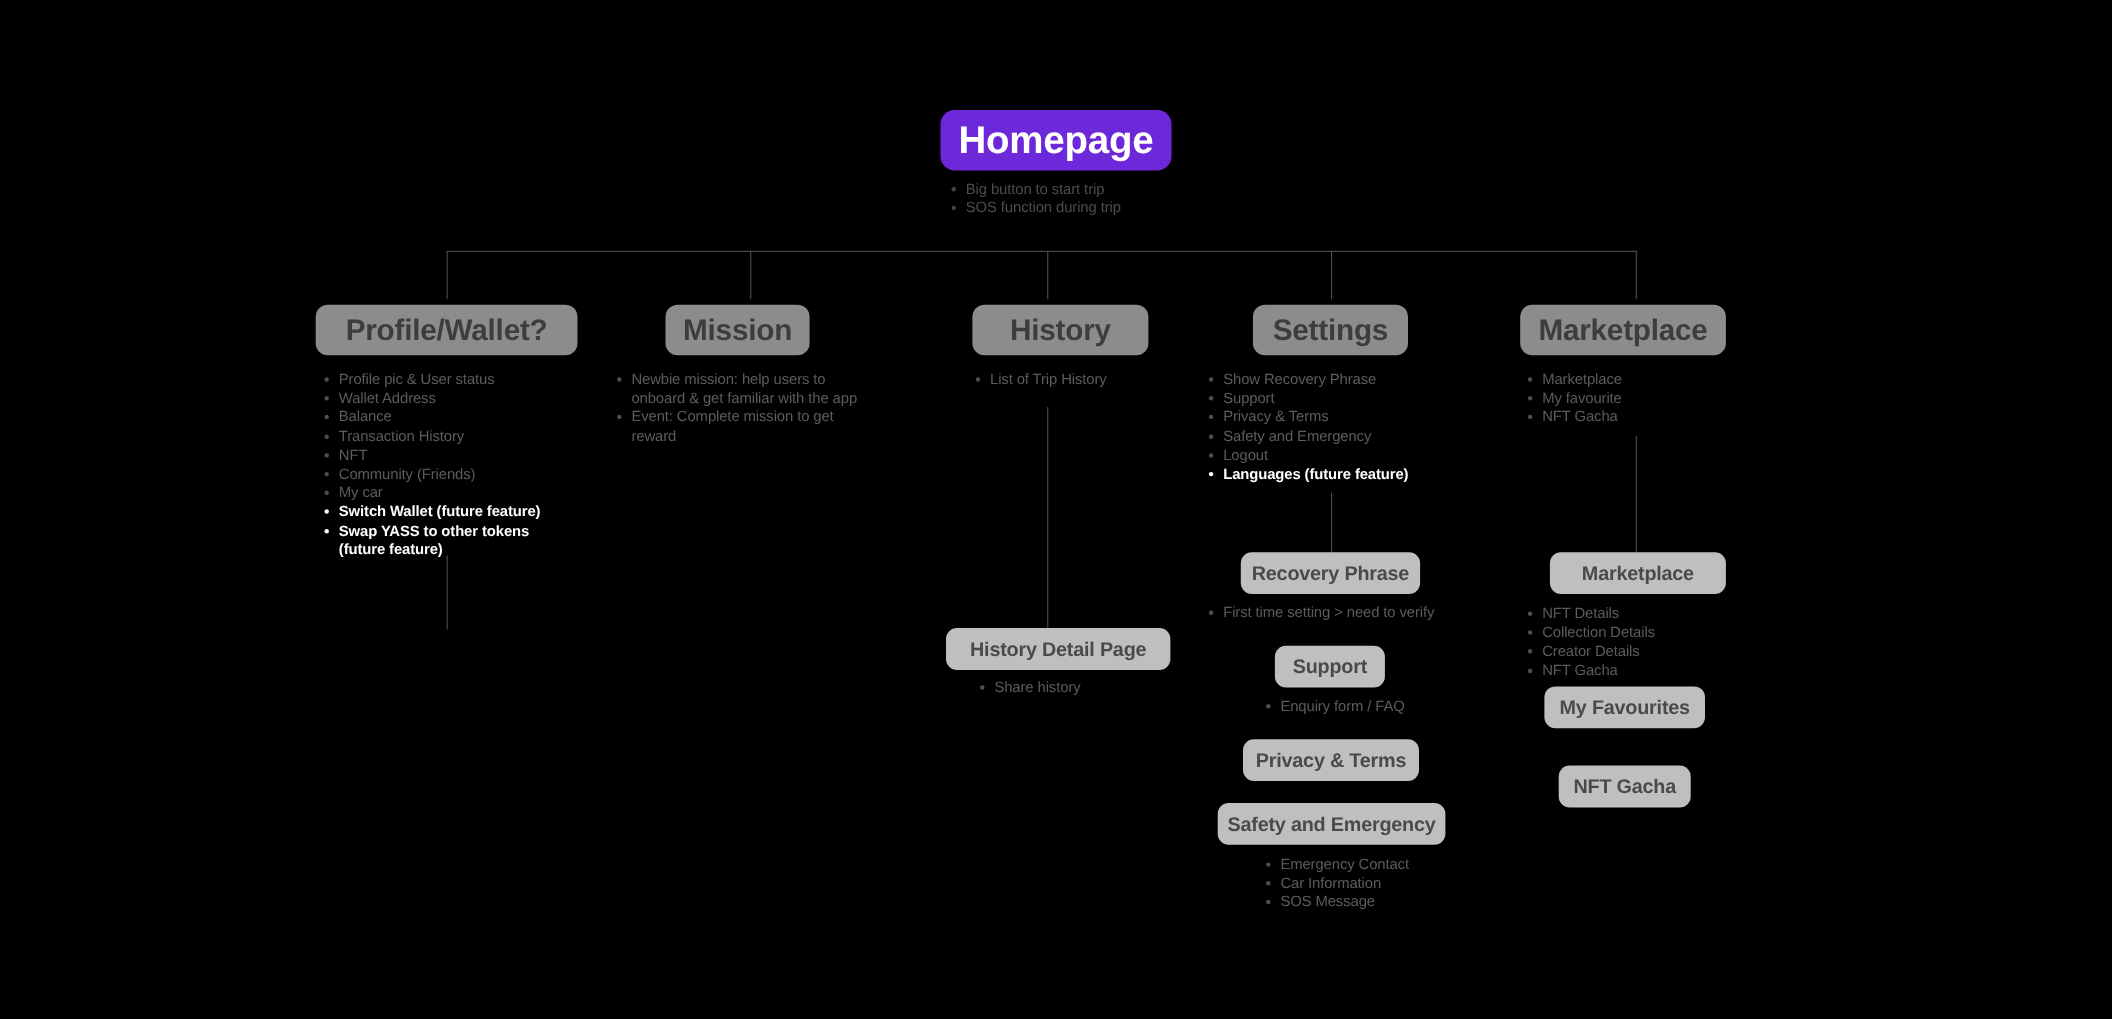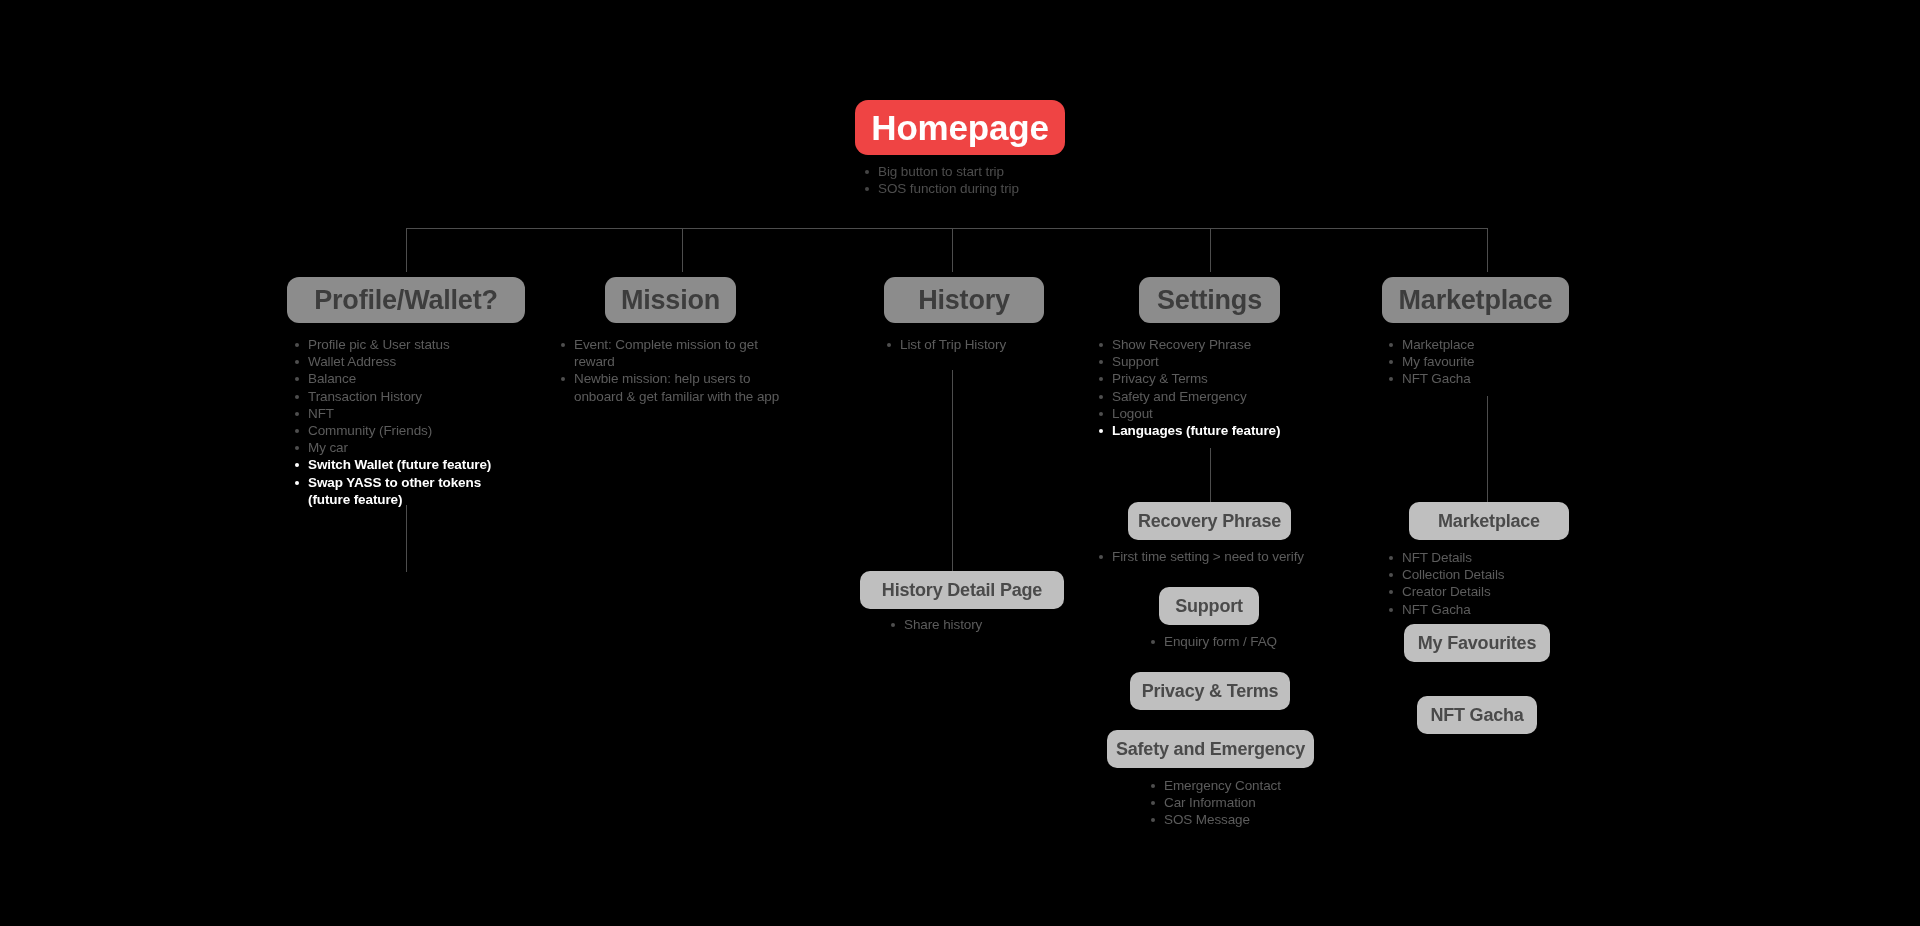--- a/index.html
+++ b/index.html
@@ -31,21 +31,21 @@
     white-space: nowrap;
     letter-spacing: -0.2px;
   }
   .node-label {
     font-weight: bold;
     line-height: 1;
   }
 
   
   .lvl-root {
-    background: #ef4444;
+    background: #6d28d9;
     border-radius: 13px;
   }
   .lvl-root .node-label {
     color: #ffffff;
     font-size: 35px;
   }
 
   
   .lvl-1 {
     background: #8c8c8c;
@@ -132,41 +132,41 @@
   <div class="conn conn-v" style="left:1487px; top:396px; height:107px;"></div>
 
   <div class="node lvl-root" style="left:855px; top:100px; width:210px; height:55px;">
     <span class="node-label">Homepage</span>
   </div>
   <ul class="bullets root-bullets" style="left:862px; top:163px; width:280px;">
     <li>Big button to start trip</li>
     <li>SOS function during trip</li>
   </ul>
 
-  <div class="node lvl-1" style="left:287px; top:277px; width:238px; height:46px;border-radius:12px;">
+  <div class="node lvl-1" style="left:287px; top:277px; width:238px; height:46px;">
     <span class="node-label">Profile/Wallet?</span>
   </div>
   <ul class="bullets" style="left:292px; top:336px; width:230px;">
     <li>Profile pic &amp; User status</li>
     <li>Wallet Address</li>
     <li>Balance</li>
     <li>Transaction History</li>
     <li>NFT</li>
     <li>Community (Friends)</li>
     <li>My car</li>
     <li class="hl">Switch Wallet (future feature)</li>
     <li class="hl">Swap YASS to other tokens (future feature)</li>
   </ul>
 
   <div class="node lvl-1" style="left:605px; top:277px; width:131px; height:46px;">
     <span class="node-label">Mission</span>
   </div>
   <ul class="bullets" style="left:558px; top:336px; width:240px;">
+    <li>Newbie mission: help users to onboard &amp; get familiar with the app</li>
     <li>Event: Complete mission to get reward</li>
-    <li>Newbie mission: help users to onboard &amp; get familiar with the app</li>
   </ul>
 
   <div class="node lvl-1" style="left:884px; top:277px; width:160px; height:46px;">
     <span class="node-label">History</span>
   </div>
   <ul class="bullets" style="left:884px; top:336px; width:220px;">
     <li>List of Trip History</li>
   </ul>
   <div class="node lvl-2" style="left:860px; top:571px; width:204px; height:38px;">
     <span class="node-label">History Detail Page</span>

